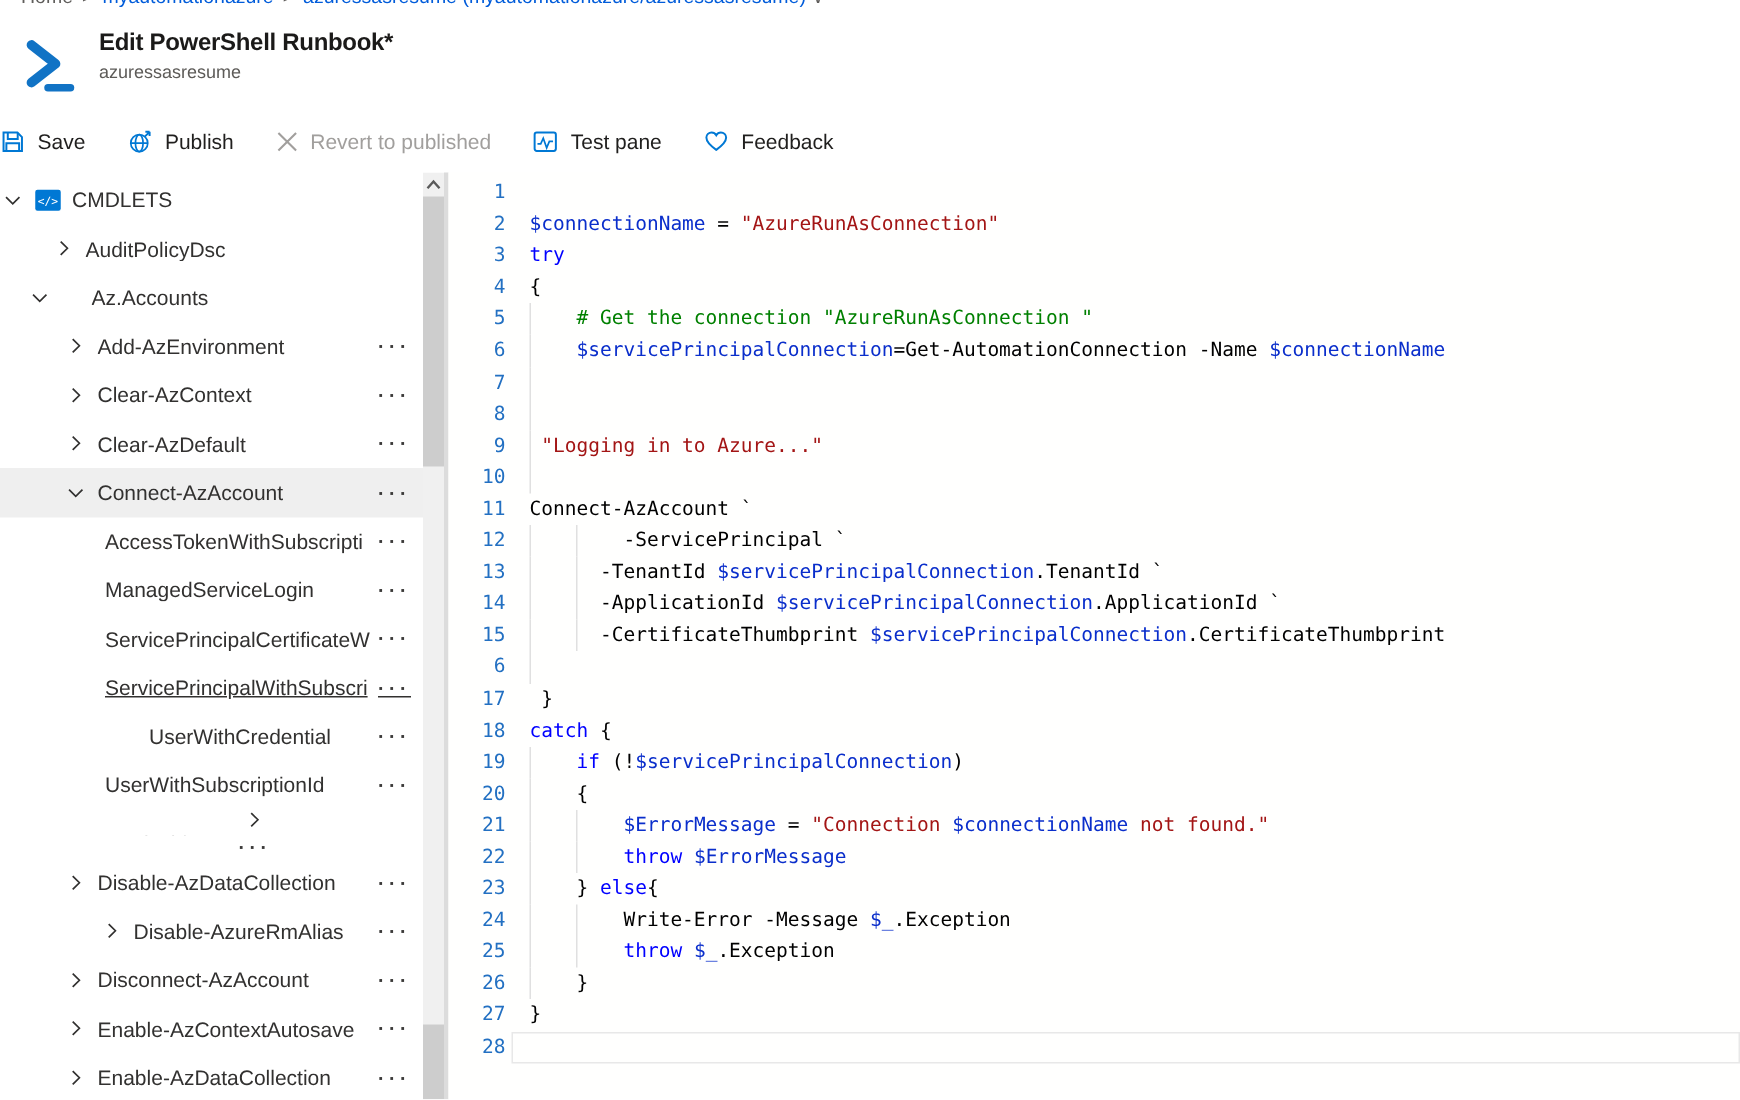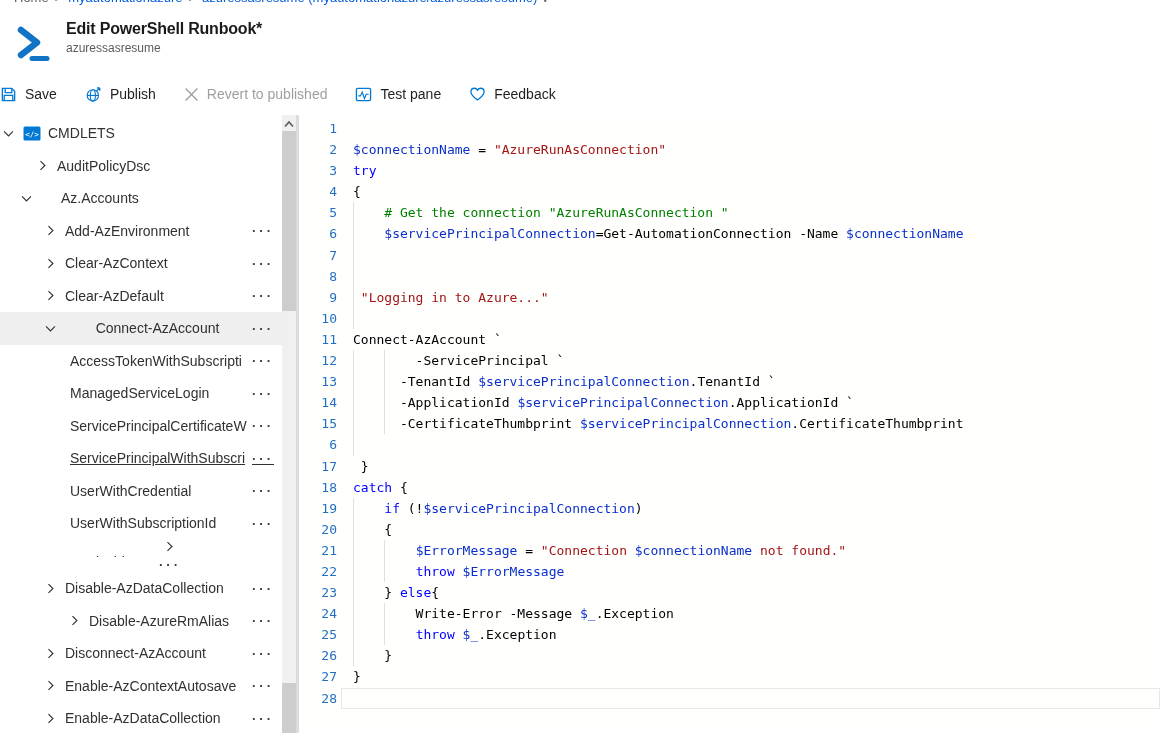--- a/index.html
+++ b/index.html
@@ -179,21 +179,21 @@
           </div>
           <div class="row" style="padding-left: 44px;">
             <span class="chev">
               <svg width="13" height="13" viewBox="0 0 16 16">
                 <path d="M5.5 2.5 L11 8 L5.5 13.5" fill="none" stroke="#323130" stroke-width="1.4"></path>
               </svg>
             </span>
             <span class="lbl">Clear-AzDefault</span>
             <span class="menu-dots">···</span>
           </div>
-          <div class="row selected" style="padding-left: 44px; text-align: center;">
+          <div class="row selected" style="padding-left: 44px;">
             <span class="chev">
               <svg width="13" height="13" viewBox="0 0 16 16">
                 <path d="M2.5 5.5 L8 11 L13.5 5.5" fill="none" stroke="#323130" stroke-width="1.4"></path>
               </svg>
             </span>
             <span class="lbl">Connect-AzAccount</span>
             <span class="menu-dots">···</span>
           </div>
           <div class="row" style="padding-left: 70px;">
             <span class="lbl">AccessTokenWithSubscripti</span>
@@ -204,21 +204,21 @@
             <span class="menu-dots">···</span>
           </div>
           <div class="row" style="padding-left: 70px;">
             <span class="lbl">ServicePrincipalCertificateW</span>
             <span class="menu-dots">···</span>
           </div>
           <div class="row" style="padding-left: 70px; text-decoration: underline;">
             <span class="lbl">ServicePrincipalWithSubscri</span>
             <span class="menu-dots">···</span>
           </div>
-          <div class="row" style="padding-left: 70px;">
+          <div class="row" style="padding-left: 70px; text-align: center;">
             <span class="lbl">UserWithCredential</span>
             <span class="menu-dots">···</span>
           </div>
           <div class="row" style="padding-left: 70px;">
             <span class="lbl">UserWithSubscriptionId</span>
             <span class="menu-dots">···</span>
           </div>
           <div class="row" style="padding-left: 64px; flex-direction: column;">
             <span class="chev">
               <svg width="13" height="13" viewBox="0 0 16 16">

